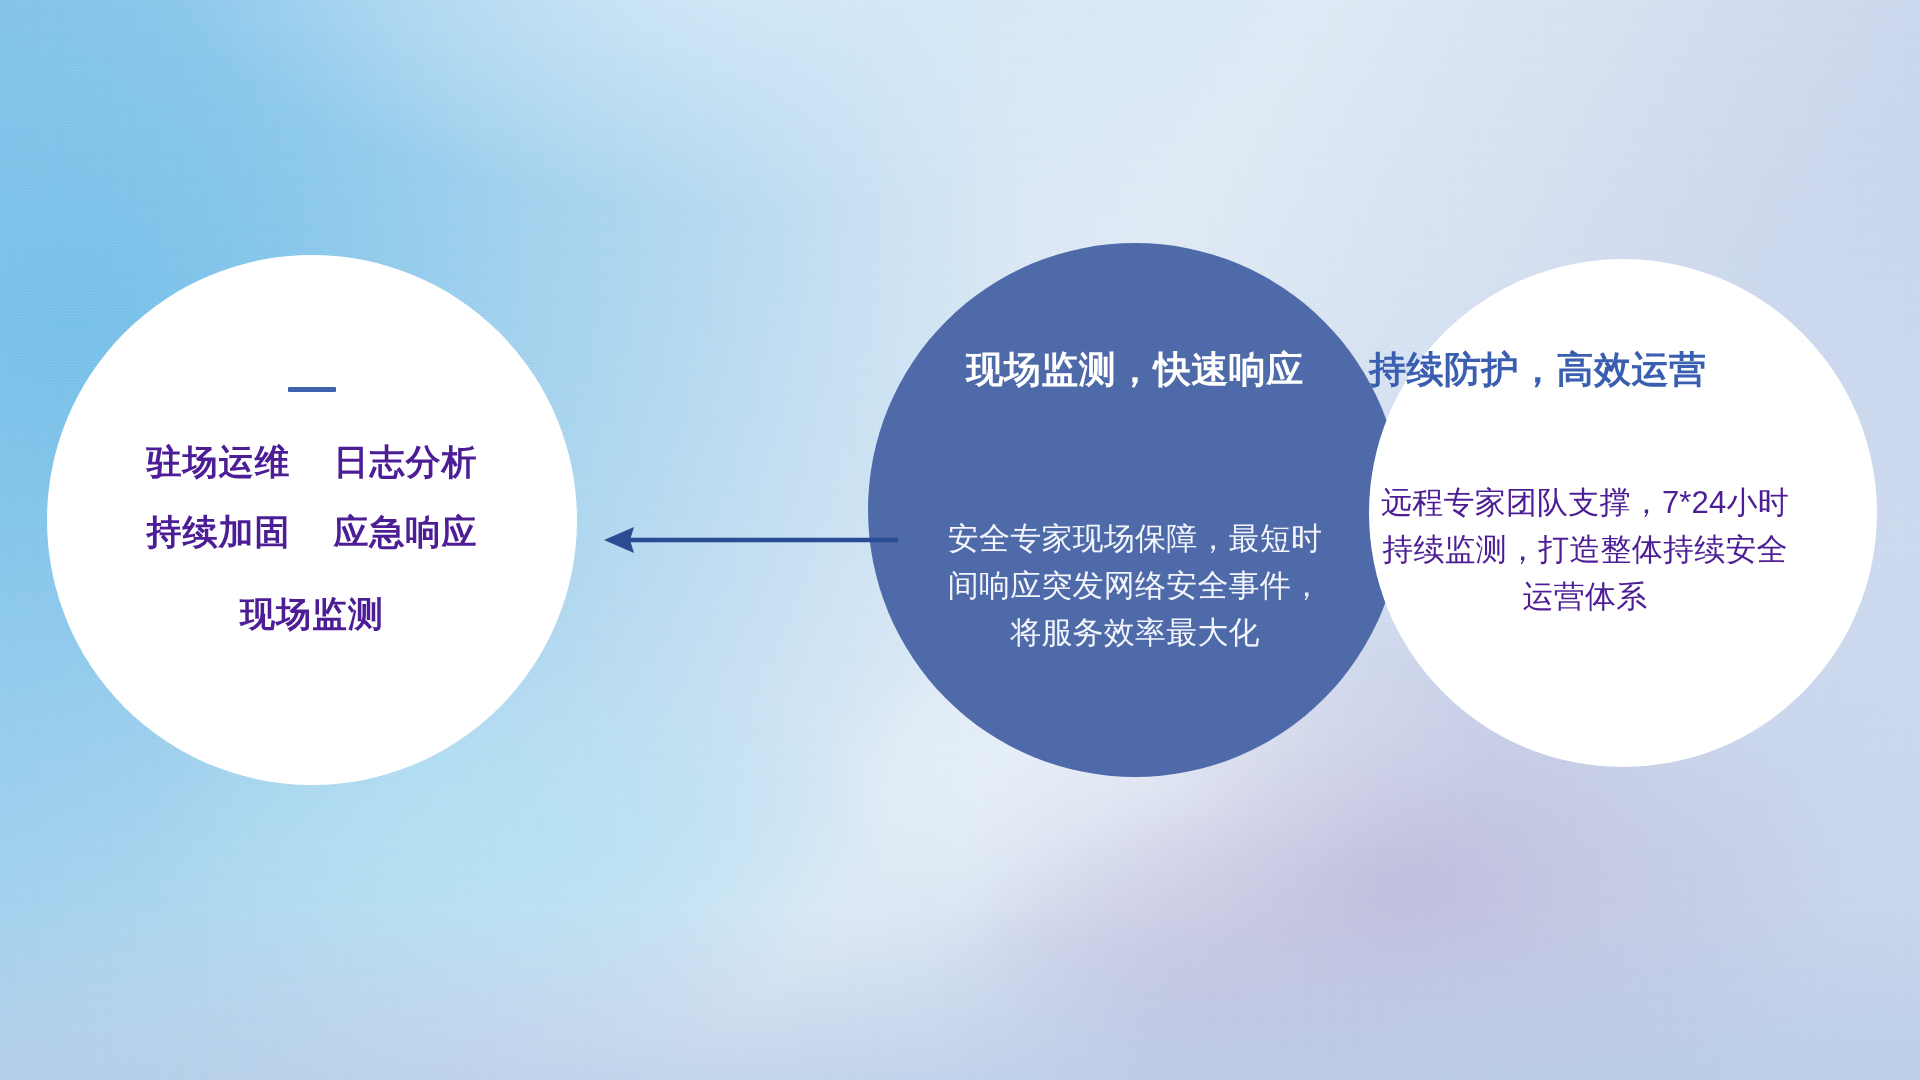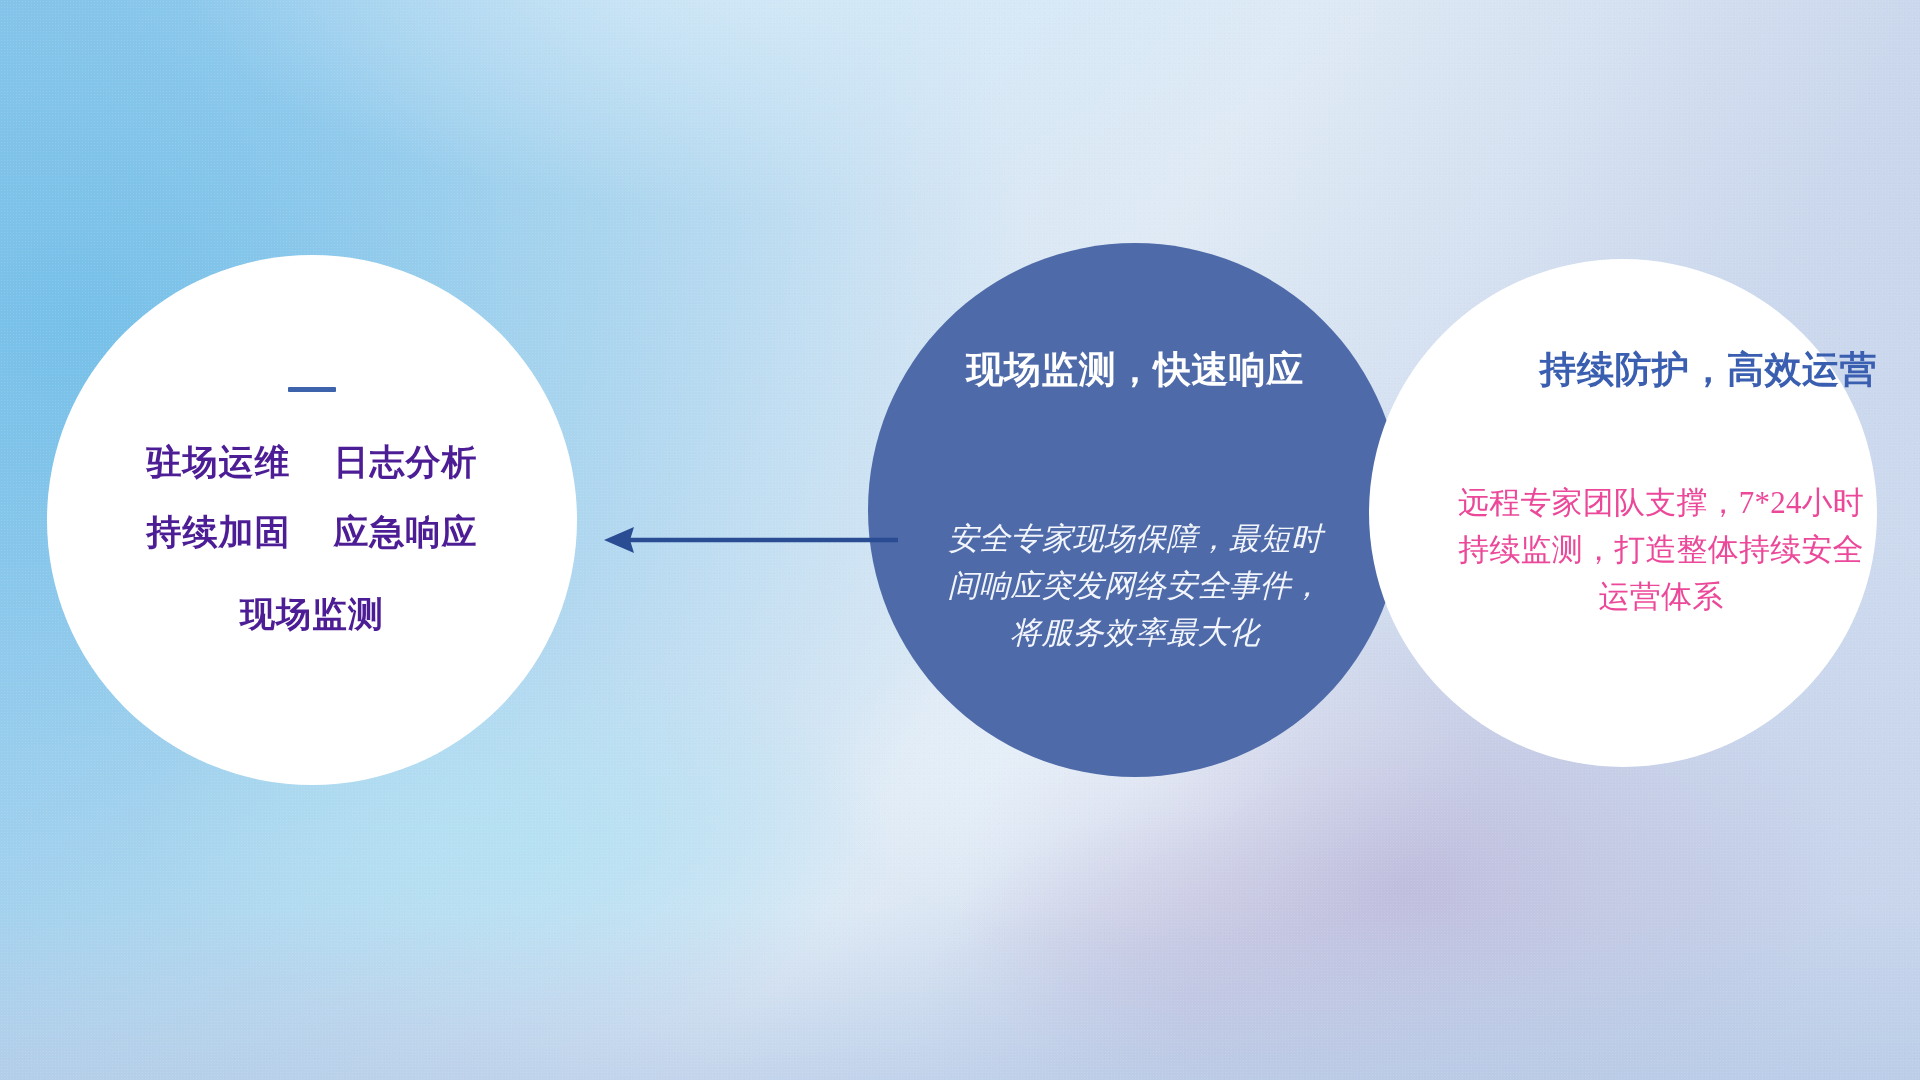--- a/index.html
+++ b/index.html
@@ -167,48 +167,46 @@
     white-space: nowrap;
   }
   #center-body {
     margin-top: 76px;
     width: 380px;
     font-size: 31px;
     line-height: 1.52;
     color: #f2f5fb;
     text-align: center;
     letter-spacing: 0.2px;
-    font-style: italic;
   }
 
   
   #right-content {
     position: absolute;
     left: 0; top: 0;
     width: 508px; height: 508px;
     display: flex;
     flex-direction: column;
-    align-items: flex-end;
+    align-items: flex-start;
     padding-top: 86px;
     box-sizing: border-box;
-    font-family: Liberation Serif, serif;
   }
   #right-title {
     font-weight: bold;
     font-size: 37px;
     color: #3b5fb0;
     letter-spacing: 0.5px;
     white-space: nowrap;
   }
   #right-body {
     margin-top: 84px;
     width: 432px;
     font-size: 31px;
     line-height: 1.52;
-    color: #ec4899;
+    color: #4c1d95;
     text-align: center;
     letter-spacing: 0.2px;
   }
 
   
   #arrow {
     position: absolute;
     left: 600px;
     top: 505px;
     width: 300px;

